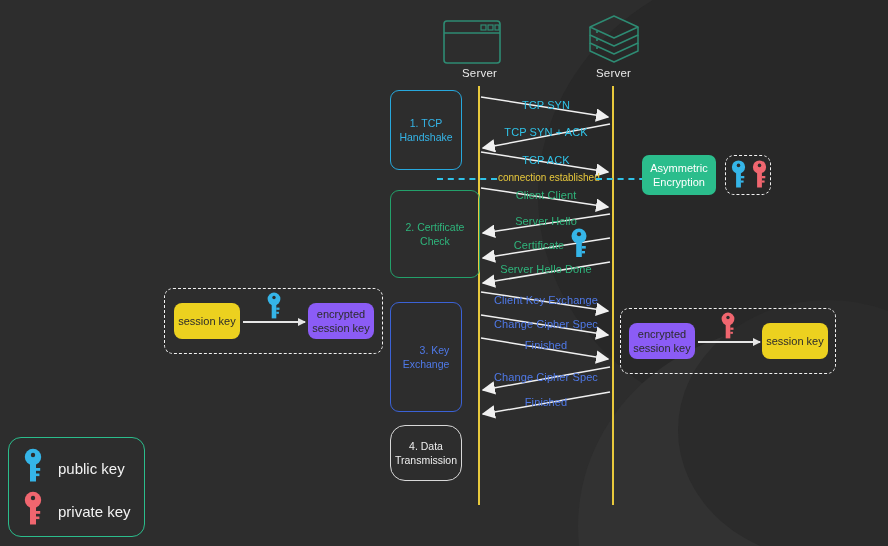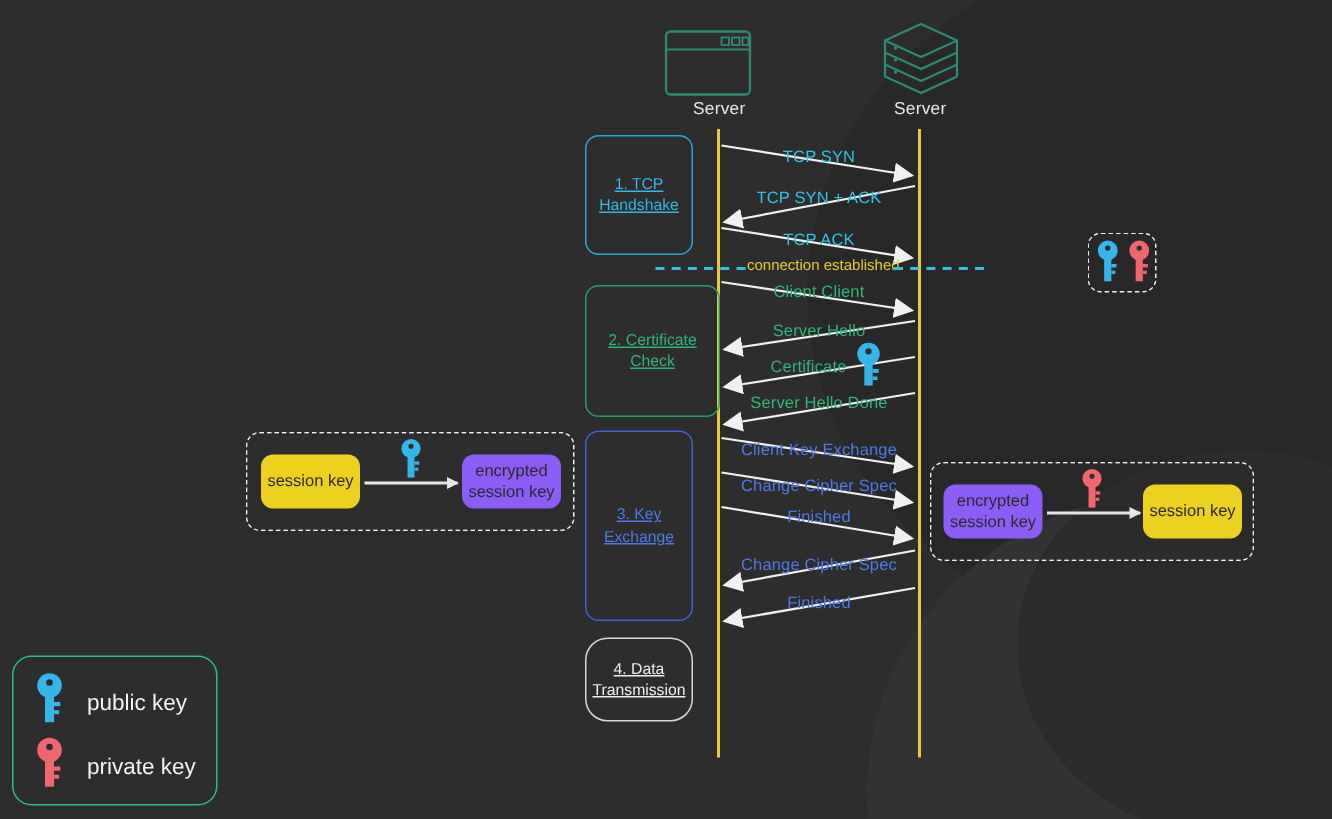--- a/index.html
+++ b/index.html
@@ -24,21 +24,20 @@
     position:absolute;color:#e9e9e9;font-size:11.5px;text-align:center;
     letter-spacing:.2px;
   }
 
   
   .stage-box{
     position:absolute;border:1.6px solid #2aa9d6;border-radius:9px;
     display:flex;align-items:center;justify-content:center;text-align:center;
     font-size:10.5px;line-height:1.35;color:#2aa9d6;box-sizing:border-box;
     padding:3px;
-    text-decoration:underline;
   }
   .stage-box.s1{border-color:#27a8dd;color:#35b5e8;}
   .stage-box.s2{border-color:#23a06a;color:#2fb57c;}
   .stage-box.s3{border-color:#3b62d6;color:#4f79e8;}
   .stage-box.s4{border-color:#d8d8d8;color:#eeeeee;border-radius:15px;}
 
   
   .msg{position:absolute;height:0;}
   .msg svg{display:block;overflow:visible;}
   .msg-label{
@@ -133,21 +132,21 @@
     </div>
   </div>
 
   <div class="stage-box s2" style="left:390px;top:190px;width:90px;height:88px;">
     <div>
       <div>2. Certificate</div>
       <div>Check</div>
     </div>
   </div>
 
-  <div class="stage-box s3" style="left:390px;top:287px;width:72px;height:127px;">
+  <div class="stage-box s3" style="left:390px;top:302px;width:72px;height:110px;text-align:right;">
     <div>
       <div>3. Key</div>
       <div>Exchange</div>
     </div>
   </div>
 
   <div class="stage-box s4" style="left:390px;top:425px;width:72px;height:56px;">
     <div>
       <div>4. Data</div>
       <div>Transmission</div>
@@ -201,20 +200,26 @@
       <rect x="8.2" y="13" width="5.6" height="16" fill="#35b5e8"></rect>
       <rect x="13.8" y="18" width="4" height="2.6" fill="#35b5e8"></rect>
       <rect x="13.8" y="23" width="3.2" height="2.4" fill="#35b5e8"></rect>
     </svg>
   </div>
 
   <div class="sep-line" style="left:437px;top:178px;width:60px;"></div>
   <div class="sep-text" style="left:498px;top:172px;">connection established</div>
   <div class="sep-line" style="left:596px;top:178px;width:60px;"></div>
 
+  <div class="badge" style="left:642px;top:155px;width:74px;height:40px;">
+    <div>
+      <div>Asymmetric</div>
+      <div>Encryption</div>
+    </div>
+  </div>
 
   <div class="dashbox group" style="left:725px;top:155px;width:46px;height:40px;"></div>
   <div class="abs" style="left:730px;top:160px;">
     <svg width="17" height="29" viewBox="0 0 17 29">
       <circle cx="8.5" cy="7" r="6.6" fill="#35b5e8"></circle>
       <circle cx="8.5" cy="5.4" r="1.8" fill="#2d2d2d"></circle>
       <rect x="6.1" y="11.5" width="4.8" height="16" fill="#35b5e8"></rect>
       <rect x="10.9" y="16" width="3.4" height="2.3" fill="#35b5e8"></rect>
       <rect x="10.9" y="20.5" width="2.7" height="2.1" fill="#35b5e8"></rect>
     </svg>

